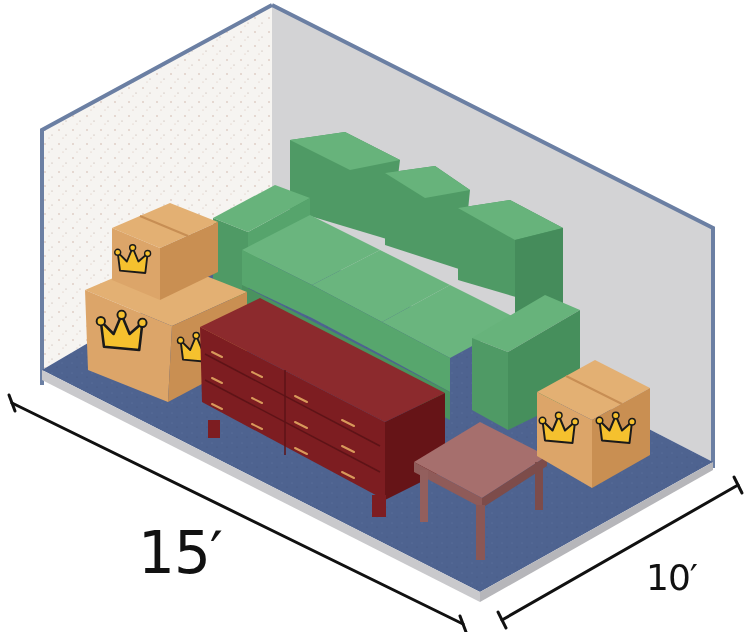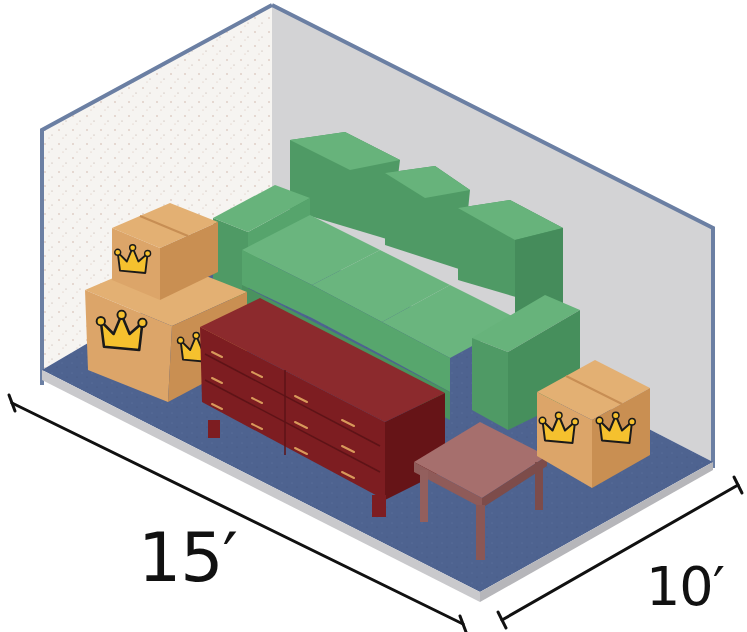--- a/index.html
+++ b/index.html
@@ -1,20 +1,20 @@
 <!DOCTYPE html>
 <html><head>
 <meta charset="utf-8">
 <style>
   html, body { margin: 0; padding: 0; background: #ffffff; }
   body { width: 747px; height: 632px; overflow: hidden; position: relative; font-family: "Liberation Sans", sans-serif; }
   .scene { position: absolute; left: 0; top: 0; width: 747px; height: 632px; }
   .dim-label { position: absolute; color: #111111; font-family: "DejaVu Sans", sans-serif; font-weight: 400; line-height: 1; letter-spacing: -1px; }
-  .dim-width { left: 138px; top: 524px; font-size: 68px; }
-  .dim-depth { left: 646px; top: 560px; font-size: 54px; }
+  .dim-width { left: 138px; top: 524px; font-size: 58px; }
+  .dim-depth { left: 646px; top: 560px; font-size: 36px; }
 </style>
 </head>
 <body>
 
 <svg class="scene" viewBox="0 0 747 632" xmlns="http://www.w3.org/2000/svg">
   <defs>
     <pattern id="speckle" width="14" height="14" patternUnits="userSpaceOnUse">
       <rect width="14" height="14" fill="#f6f4f1"></rect>
       <circle cx="3" cy="4" r="0.7" fill="#c9a89a"></circle>
       <circle cx="10" cy="9" r="0.6" fill="#b9a59c"></circle>

